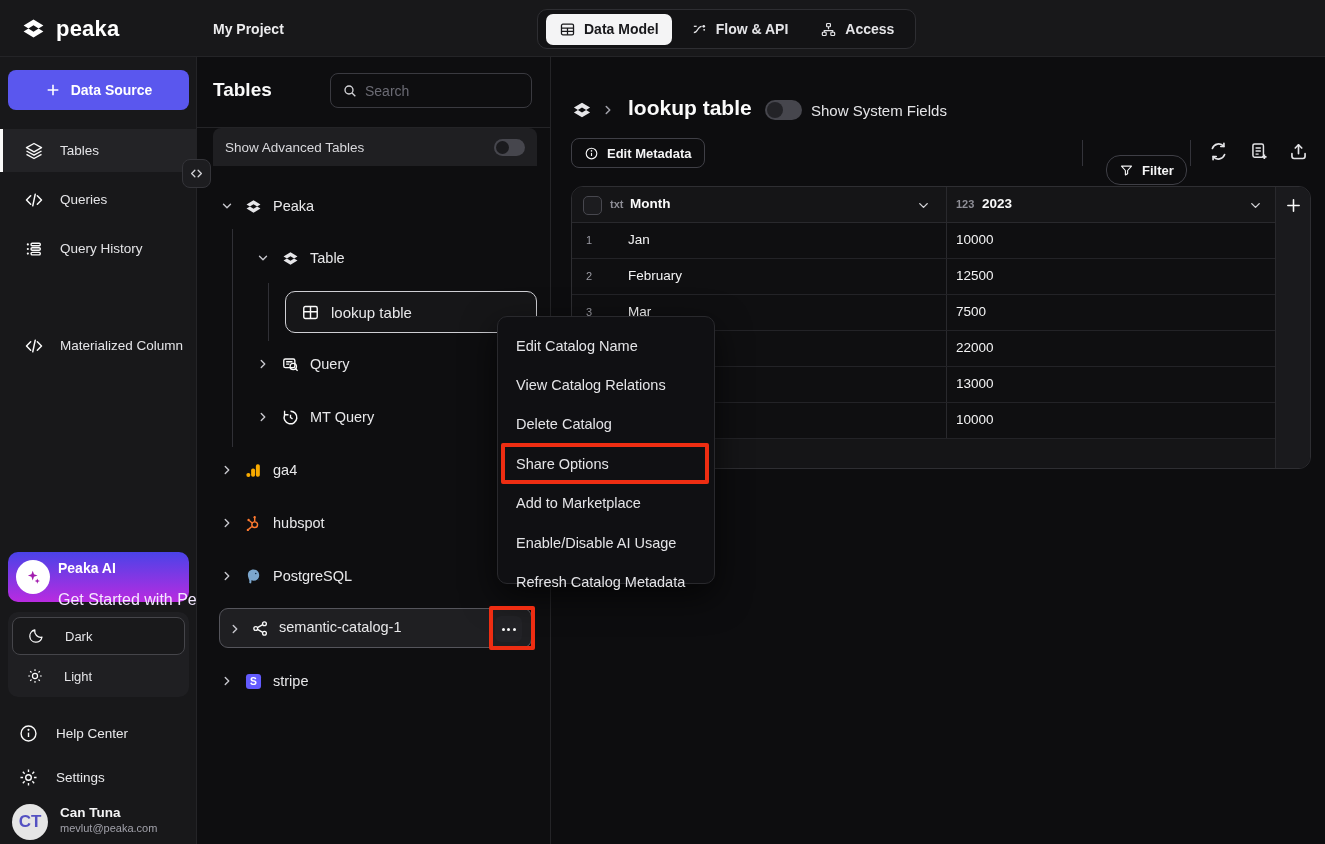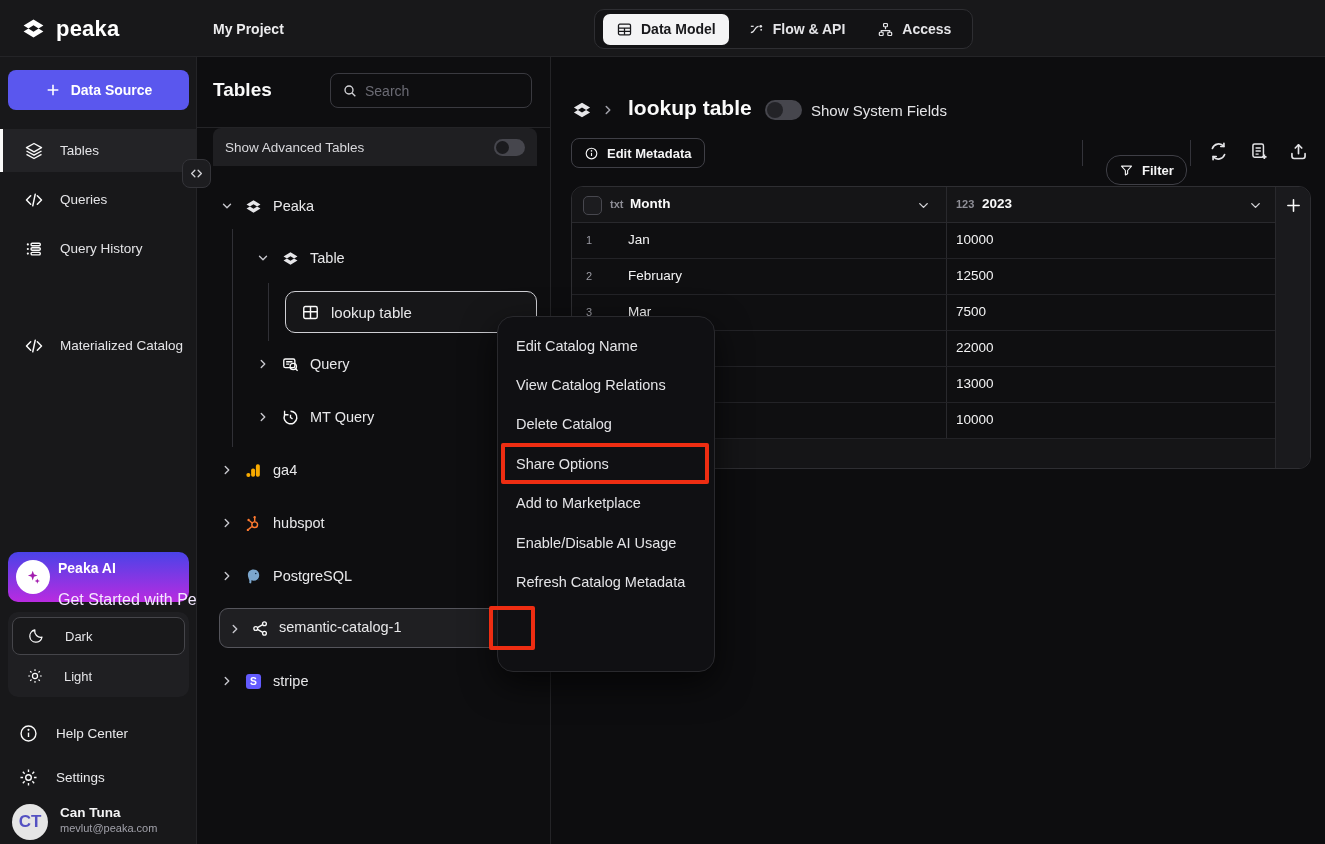--- a/index.html
+++ b/index.html
@@ -5,21 +5,21 @@
   * { margin:0; padding:0; box-sizing:border-box; }
   html,body { width:1325px; height:844px; background:#0c0c0d; font-family:"Liberation Sans",sans-serif; overflow:hidden; }
   .app { position:relative; width:1325px; height:844px; color:#e4e4e7; }
 
   
   .topbar { position:absolute; left:0; top:0; width:1325px; height:57px; background:#18181a; border-bottom:1px solid #242427; }
   .logo { position:absolute; left:20px; top:15px; display:flex; align-items:center; gap:9px; }
   .logo svg { width:27px; height:27px; }
   .logo-text { font-size:22px; font-weight:bold; color:#fff; letter-spacing:.2px; }
   .project-name { position:absolute; left:213px; top:21px; font-size:14px; font-weight:bold; color:#ececee; }
-  .tab-pill { position:absolute; left:594px; top:9px; height:40px; display:flex; align-items:center; gap:6px; padding:4px 8px; background:#131315; border:1px solid #2e2e32; border-radius:10px;text-align:right; }
+  .tab-pill { position:absolute; left:537px; top:9px; height:40px; display:flex; align-items:center; gap:6px; padding:4px 8px; background:#131315; border:1px solid #2e2e32; border-radius:10px;text-align:right; }
   .tab { display:flex; align-items:center; gap:8px; height:31px; padding:0 13px; border-radius:7px; font-size:14px; font-weight:bold; color:#e4e4e7; cursor:pointer; }
   .tab svg { width:17px; height:17px; }
   .tab.active { background:#f4f4f5; color:#18181b; }
 
   
   .sidebar { position:absolute; left:0; top:57px; width:197px; height:787px; background:#18181a; border-right:1px solid #242427; }
   .ds-btn { position:absolute; left:8px; top:13px; width:181px; height:40px; background:#5a57ee; border:none; border-radius:8px; color:#fff; font-size:14px; font-weight:bold; font-family:inherit; display:flex; align-items:center; justify-content:center; gap:10px; cursor:pointer; }
   .ds-btn svg { width:16px; height:16px; }
   .nav-item { position:absolute; left:0; width:197px; height:43px; display:flex; align-items:center; cursor:pointer; color:#e4e4e7; }
   .nav-item svg { position:absolute; left:24px; width:20px; height:20px; color:#fafafa; }
@@ -115,21 +115,21 @@
   .rnum { position:absolute; left:14px; top:11px; font-size:11px; color:#9b9ba3; }
   .rmonth { position:absolute; left:56px; top:9px; font-size:13.5px; color:#f4f4f5; }
   .rval { position:absolute; left:384px; top:9px; font-size:13.5px; color:#f4f4f5; }
   .gfoot { position:absolute; left:0; top:252px; width:704px; height:29px; background:#151517; border-radius:0 0 0 11px; }
 
   
   .collapse-handle { position:absolute; left:182px; top:159px; width:29px; height:29px; background:#1d1d20; border:1px solid #343439; border-radius:8px; display:flex; align-items:center; justify-content:center; cursor:pointer; z-index:40; }
   .collapse-handle svg { width:13px; height:13px; color:#d4d4d8; }
 
   
-  .cmenu { position:absolute; left:497px; top:316px; width:218px; height:356px; background:#101013; border:1px solid #29292d; border-radius:16px; box-shadow:0 12px 34px rgba(0,0,0,.65); padding-top:9px; z-index:50; }
+  .cmenu { position:absolute; left:497px; top:316px; width:218px; height:268px; background:#101013; border:1px solid #29292d; border-radius:10px; box-shadow:0 12px 34px rgba(0,0,0,.65); padding-top:9px; z-index:50; }
   .cmenu-item { height:39.4px; display:flex; align-items:center; padding-left:18px; font-size:14.5px; color:#e4e4e7; cursor:pointer; white-space:nowrap; }
 
   
   .ann { position:absolute; border:4px solid #ee2d12; z-index:60; pointer-events:none; }
   .ann-share { left:501px; top:443px; width:208px; height:41px; border-radius:2px; }
   .ann-dots { left:489px; top:606px; width:46px; height:44px; border-radius:2px; }
 </style>
 </head>
 <body>
 
@@ -221,21 +221,21 @@
           </g>
         </svg>
       <span class="nav-label">Query History</span>
     </div>
     <div class="nav-item" style="top:267px;">
       <svg viewBox="0 0 24 24">
           <g fill="none" stroke="currentColor" stroke-width="1.8" stroke-linecap="round" stroke-linejoin="round">
             <path d="m8 7-5 5 5 5M16 7l5 5-5 5M13.5 5l-3 14"></path>
           </g>
         </svg>
-      <span class="nav-label">Materialized Catalog</span>
+      <span class="nav-label">Materialized Column</span>
     </div>
 
     <div class="ai-card">
       <div class="ai-circle">
         <svg viewBox="0 0 24 24">
             <g fill="#a21caf">
               <path d="M11 3.5 12.6 8l4.5 1.6-4.5 1.6L11 15.7 9.4 11.2 4.9 9.6 9.4 8z"></path>
               <path d="m16.8 13.2.9 2.4 2.4.9-2.4.9-.9 2.4-.9-2.4-2.4-.9 2.4-.9z"></path>
             </g>
           </svg>

